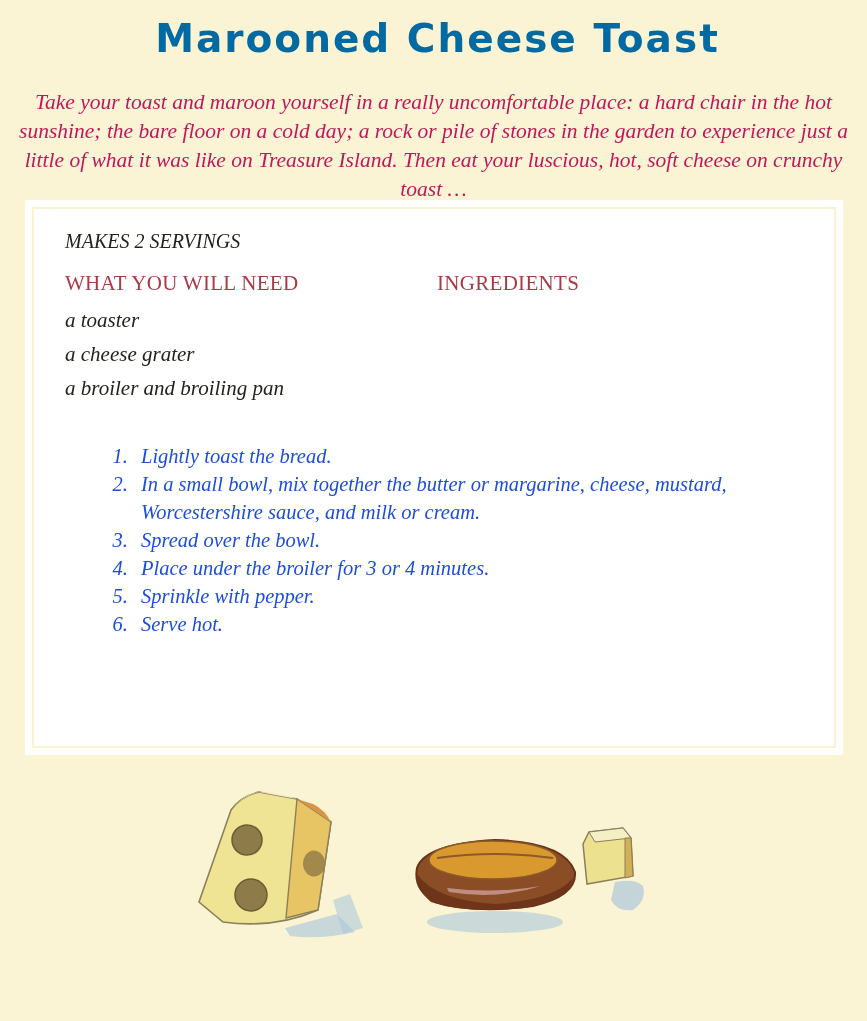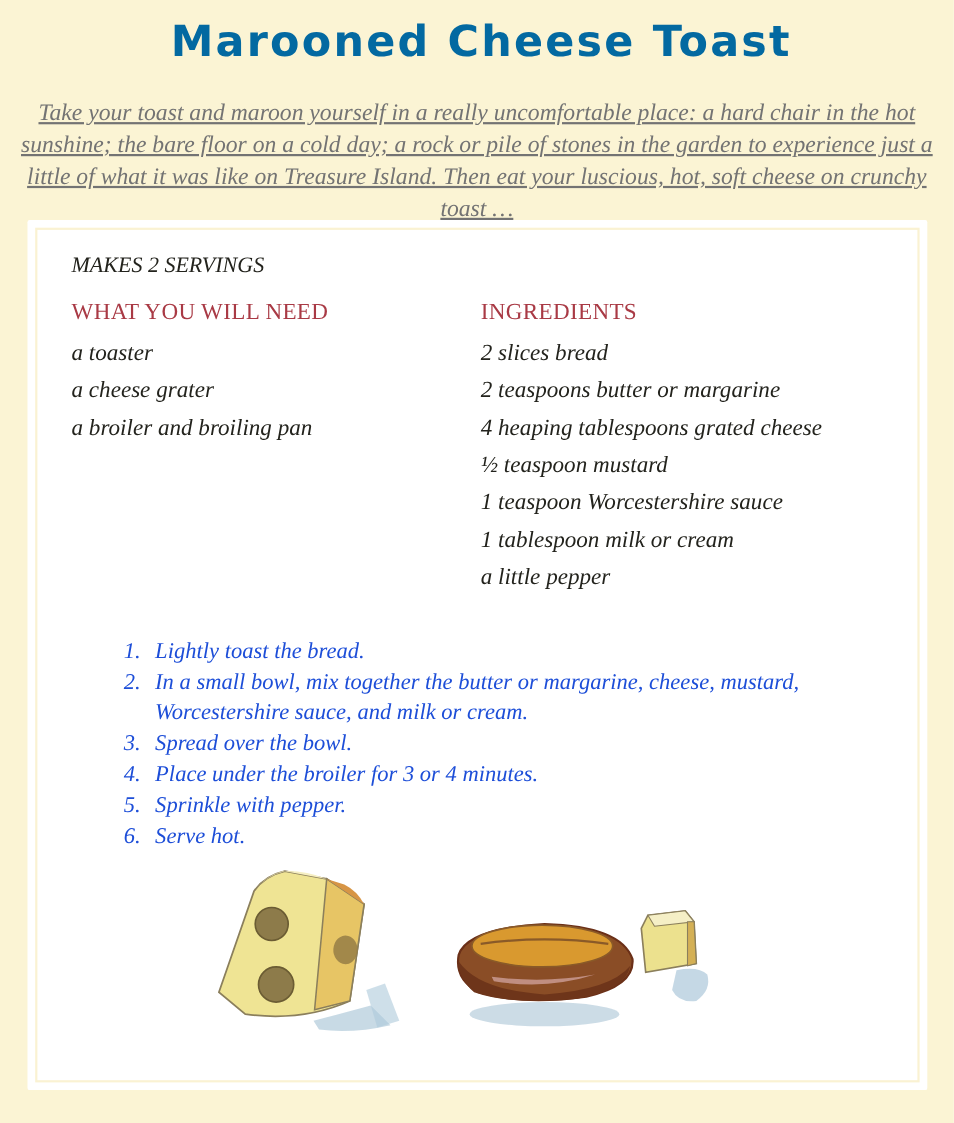--- a/index.html
+++ b/index.html
@@ -28,30 +28,29 @@
     color: #0369a1;
   }
   .intro {
     position: absolute;
     top: 88px;
     left: 14px;
     width: 839px;
     font-style: italic;
     font-size: 21.5px;
     line-height: 29px;
-    color: #737373;
+    color: #be185d;
     text-align: center;
-    text-decoration: underline;
   }
   .card {
     position: absolute;
     top: 200px;
     left: 25px;
     width: 818px;
-    height: 791px;
+    height: 555px;
     background: #ffffff;
     border-radius: 2px;
   }
   .card::after {
     content: "";
     position: absolute;
     inset: 7px;
     border: 2px solid #faf2d2;
     pointer-events: none;
   }
@@ -122,29 +121,20 @@
         <div class="col-left">
           <div class="col-heading">WHAT YOU WILL NEED</div>
           <ul class="plain">
             <li>a toaster</li>
             <li>a cheese grater</li>
             <li>a broiler and broiling pan</li>
           </ul>
         </div>
         <div class="col-right">
           <div class="col-heading">INGREDIENTS</div>
-          <ul class="plain">
-            <li>2 slices bread</li>
-            <li>2 teaspoons butter or margarine</li>
-            <li>4 heaping tablespoons grated cheese</li>
-            <li>½ teaspoon mustard</li>
-            <li>1 teaspoon Worcestershire sauce</li>
-            <li>1 tablespoon milk or cream</li>
-            <li>a little pepper</li>
-          </ul>
         </div>
       </div>
 
       <ol class="steps">
         <li>Lightly toast the bread.</li>
         <li>In a small bowl, mix together the butter or margarine, cheese, mustard, Worcestershire sauce, and milk or cream.</li>
         <li>Spread over the bowl.</li>
         <li>Place under the broiler for 3 or 4 minutes.</li>
         <li>Sprinkle with pepper.</li>
         <li>Serve hot.</li>

